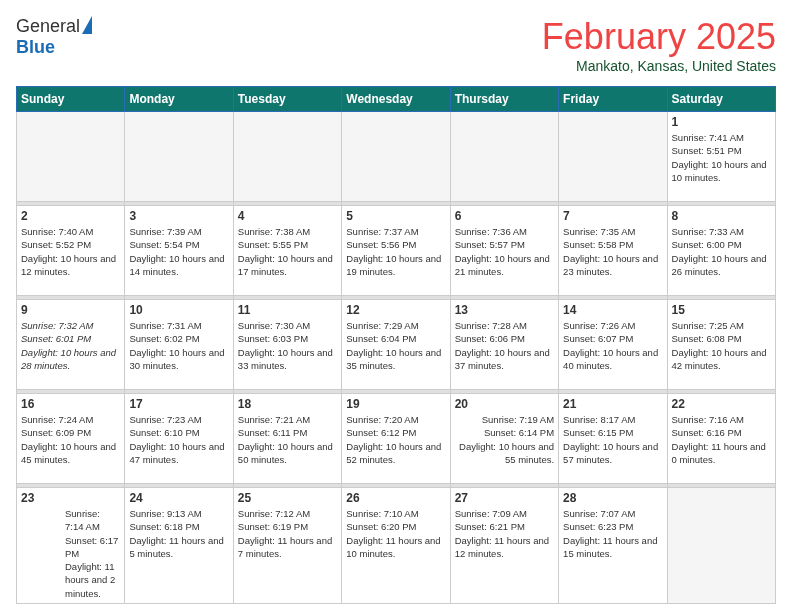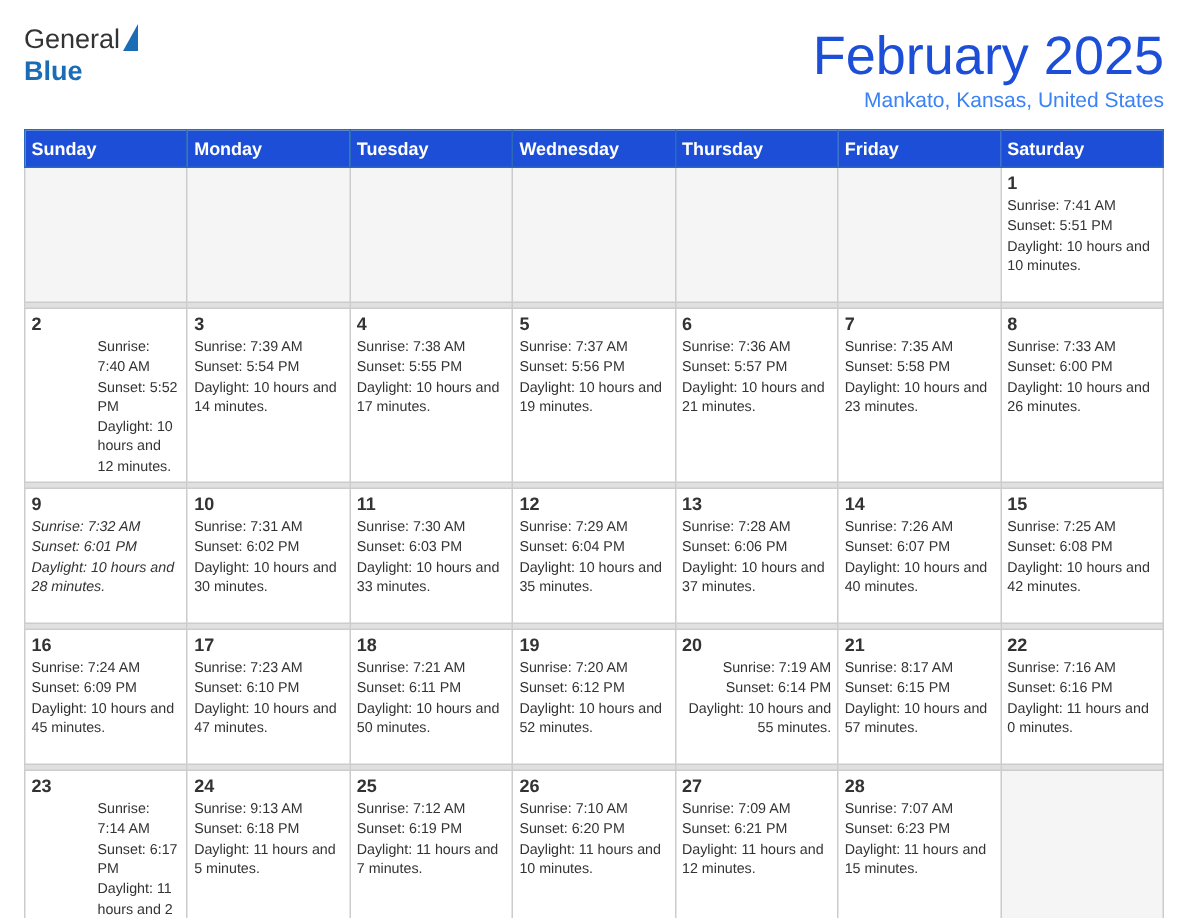--- a/index.html
+++ b/index.html
@@ -41,34 +41,34 @@
       border-left: 10px solid transparent;
       border-bottom: 18px solid #1a6cb5;
       margin-left: 2px;
       margin-top: -4px;
     }
     .title-section {
       text-align: right;
     }
     .month-title {
       font-size: 36px;
-      color: #1d4ed8;
+      color: #ef4444;
       font-weight: normal;
     }
     .location {
       font-size: 14px;
-      color: #3b82f6;
+      color: #14532d;
     }
     .calendar {
       width: 100%;
       border-collapse: collapse;
       border: 1px solid #ccc;
     }
     .calendar th {
-      background: #1d4ed8;
+      background: #0f766e;
       color: #fff;
       font-size: 12px;
       padding: 5px 4px;
       text-align: left;
       border: 1px solid #2a6ab7;
       font-weight: bold;
     }
     .calendar td {
       width: calc(100% / 7);
       vertical-align: top;
@@ -143,21 +143,21 @@
         <td style="height: 4px; padding: 0px; background: rgb(224, 224, 224);"></td>
         <td style="height: 4px; padding: 0px; background: rgb(224, 224, 224);"></td>
         <td style="height: 4px; padding: 0px; background: rgb(224, 224, 224);"></td>
         <td style="height: 4px; padding: 0px; background: rgb(224, 224, 224);"></td>
         <td style="height: 4px; padding: 0px; background: rgb(224, 224, 224);"></td>
         <td style="height: 4px; padding: 0px; background: rgb(224, 224, 224);"></td>
       </tr>
       <tr>
         <td>
           <span class="day-num">2</span>
-          <div class="day-info" style="white-space: pre-line; margin-left: 44px;">Sunrise: 7:40 AM
+          <div class="day-info" style="white-space: pre-line;">Sunrise: 7:40 AM
 Sunset: 5:52 PM
 Daylight: 10 hours and 12 minutes.</div>
         </td>
         <td>
           <span class="day-num">3</span>
           <div class="day-info" style="white-space: pre-line;">Sunrise: 7:39 AM
 Sunset: 5:54 PM
 Daylight: 10 hours and 14 minutes.</div>
         </td>
         <td>

